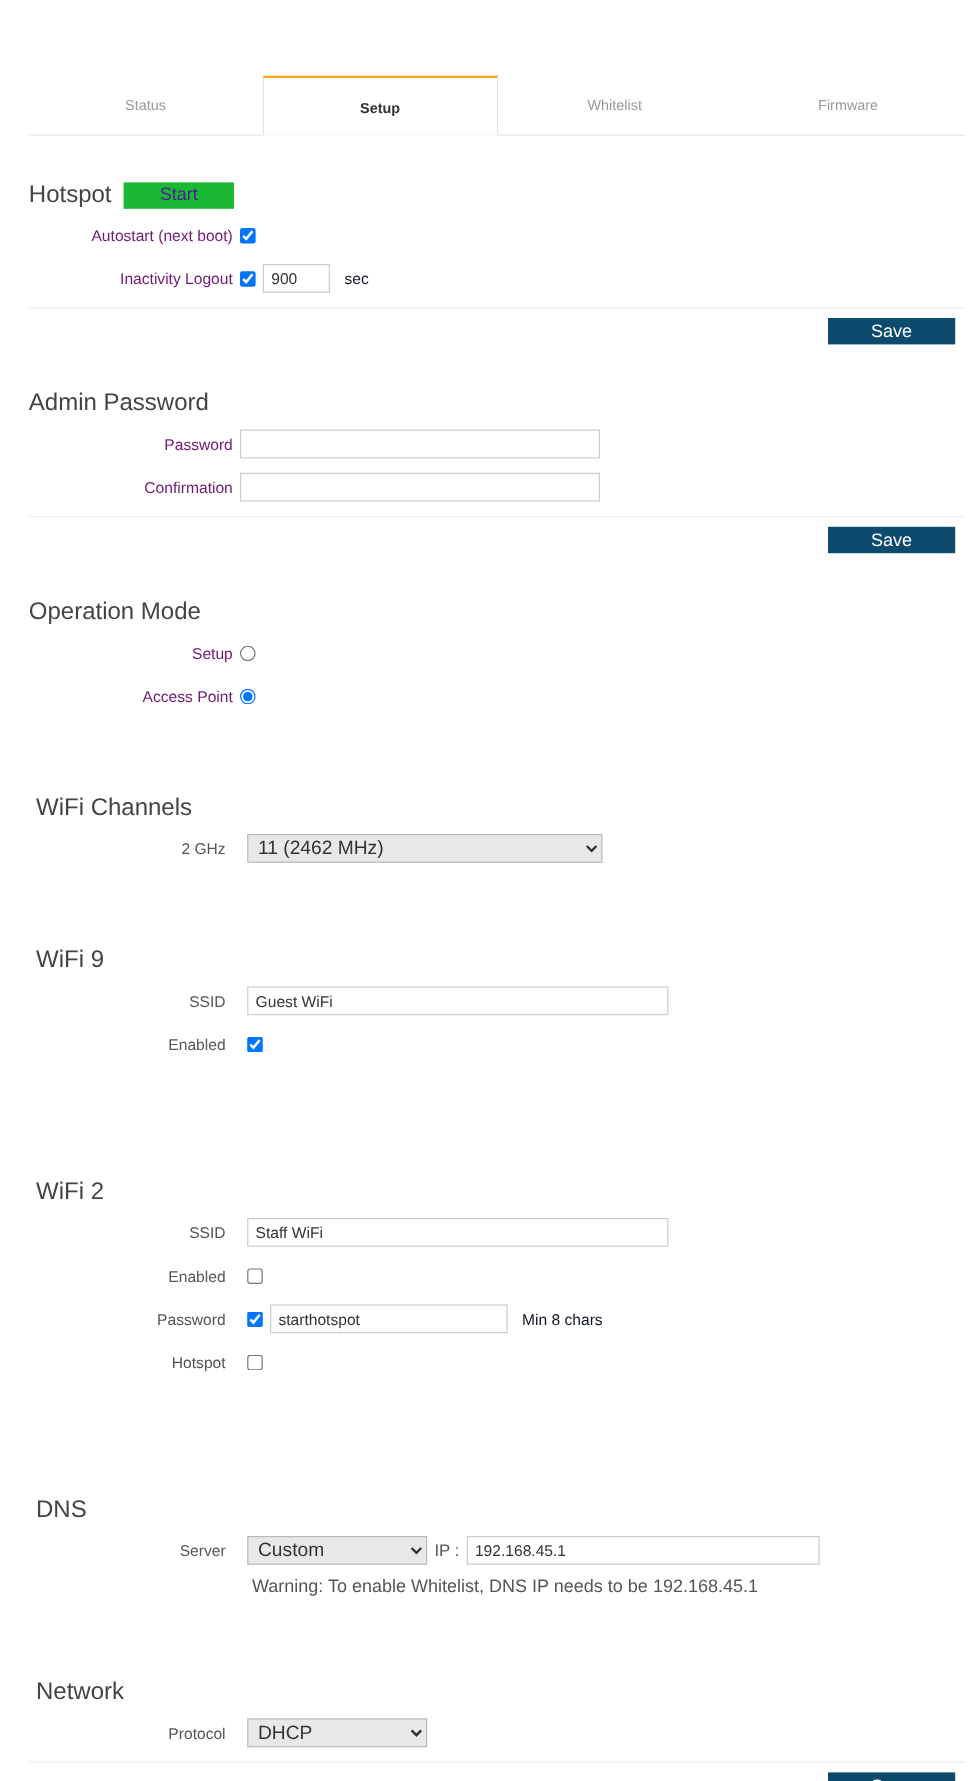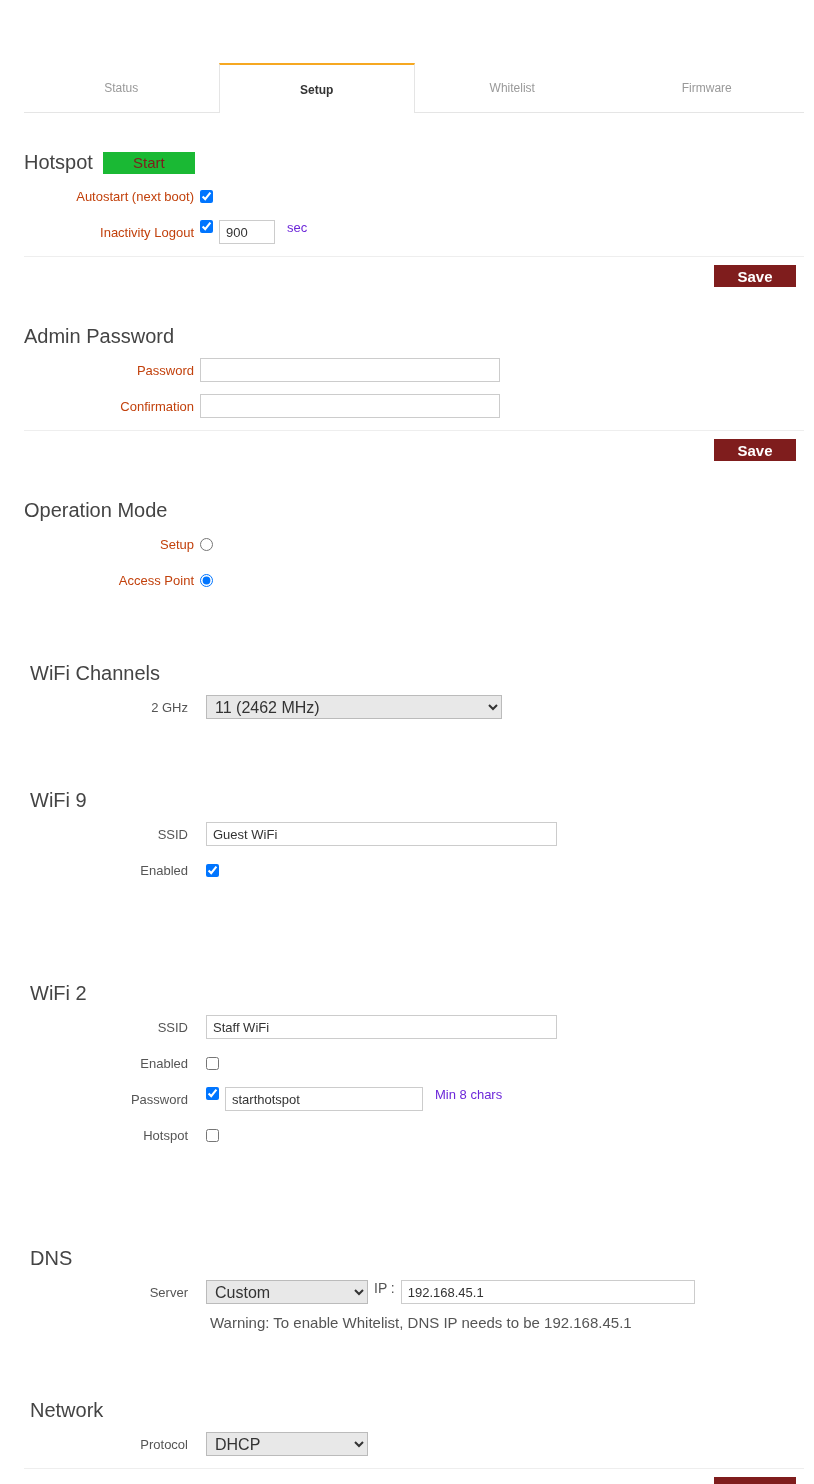--- a/index.html
+++ b/index.html
@@ -45,84 +45,83 @@
   font-weight: normal;
   margin-top: 38px;
   margin-bottom: 6px;
   display: flex;
   align-items: center;
   gap: 10px;
 }
 .indented-title { padding-left: 6px; }
 .btn-green {
   background: #1ab934;
-  color: #7f1d1d;
+  color: #4c1d95;
   border: none;
   width: 92px;
   height: 22px;
   font-size: 15px;
   cursor: pointer;
 }
 .form-row {
   display: flex;
   align-items: center;
   min-height: 28px;
   margin-top: 8px;
 }
 .form-label {
   width: 176px;
   text-align: right;
   padding-right: 6px;
   font-size: 13px;
-  color: #c2410c;
+  color: #701a75;
 }
 .form-label-indent {
   width: 182px;
   text-align: right;
   padding-right: 18px;
   font-size: 13px;
   color: #555;
 }
-.form-control { display: flex; align-items: flex-start; gap: 6px; }
+.form-control { display: flex; align-items: center; gap: 6px; }
 input[type="text"], input[type="password"] {
   border: 1px solid #ccc;
   height: 24px;
   padding: 2px 6px;
   font-size: 13px;
   color: #333;
 }
 .input-sm { width: 56px; }
 .input-md { width: 300px; }
 .input-lg { width: 351px; }
-.suffix { font-size: 13px; color: #6d28d9; margin-left: 6px; }
+.suffix { font-size: 13px; color: #0f172a; margin-left: 6px; }
 select {
   border: 1px solid #bbb;
   background: #e8e8e8;
   height: 24px;
   padding: 2px 4px;
   font-size: 16px;
   color: #333;
 }
 .select-lg { width: 296px; }
-.select-md { width: 162px; }
+.select-md { width: 150px; }
 .divider {
   border: none;
   border-top: 1px solid #eee;
   margin-top: 10px;
 }
 .save-row { display: flex; justify-content: flex-end; padding: 8px 8px 0 0; }
 .btn-blue {
-  background: #7f1d1d;
+  background: #0c4a6e;
   color: #fff;
   border: none;
-  width: 82px;
+  width: 106px;
   height: 22px;
   font-size: 15px;
   cursor: pointer;
-  font-weight: bold;
 }
 .warning {
   font-size: 15px;
   color: #555;
   margin-left: 186px;
   margin-top: 8px;
 }
 .spacer { height: 30px; }
 </style>
 </head>

